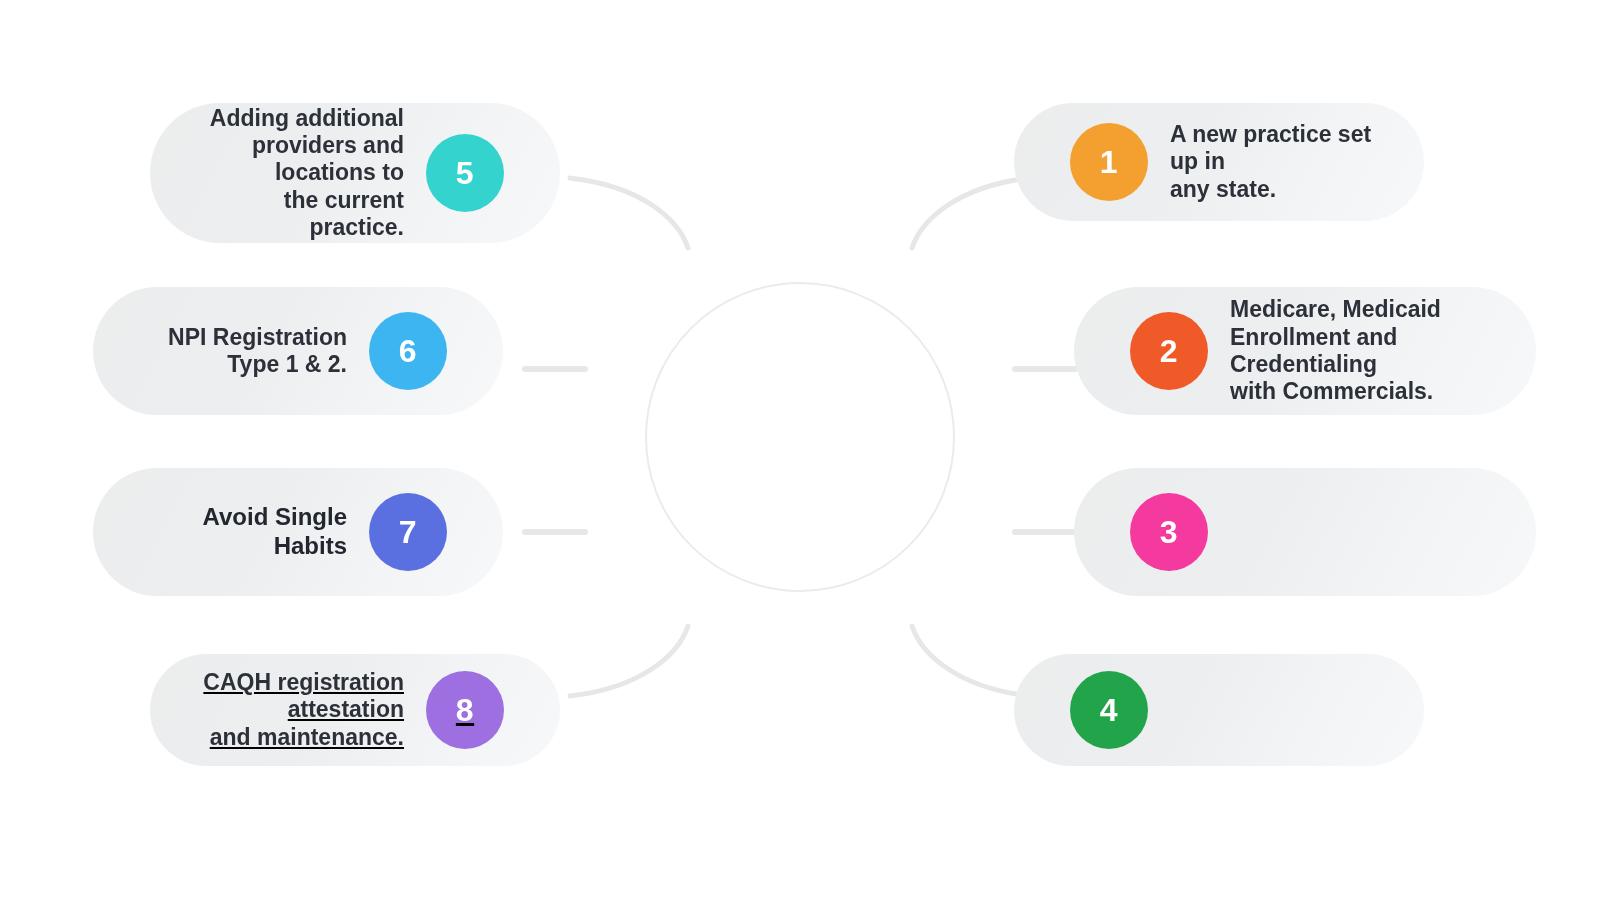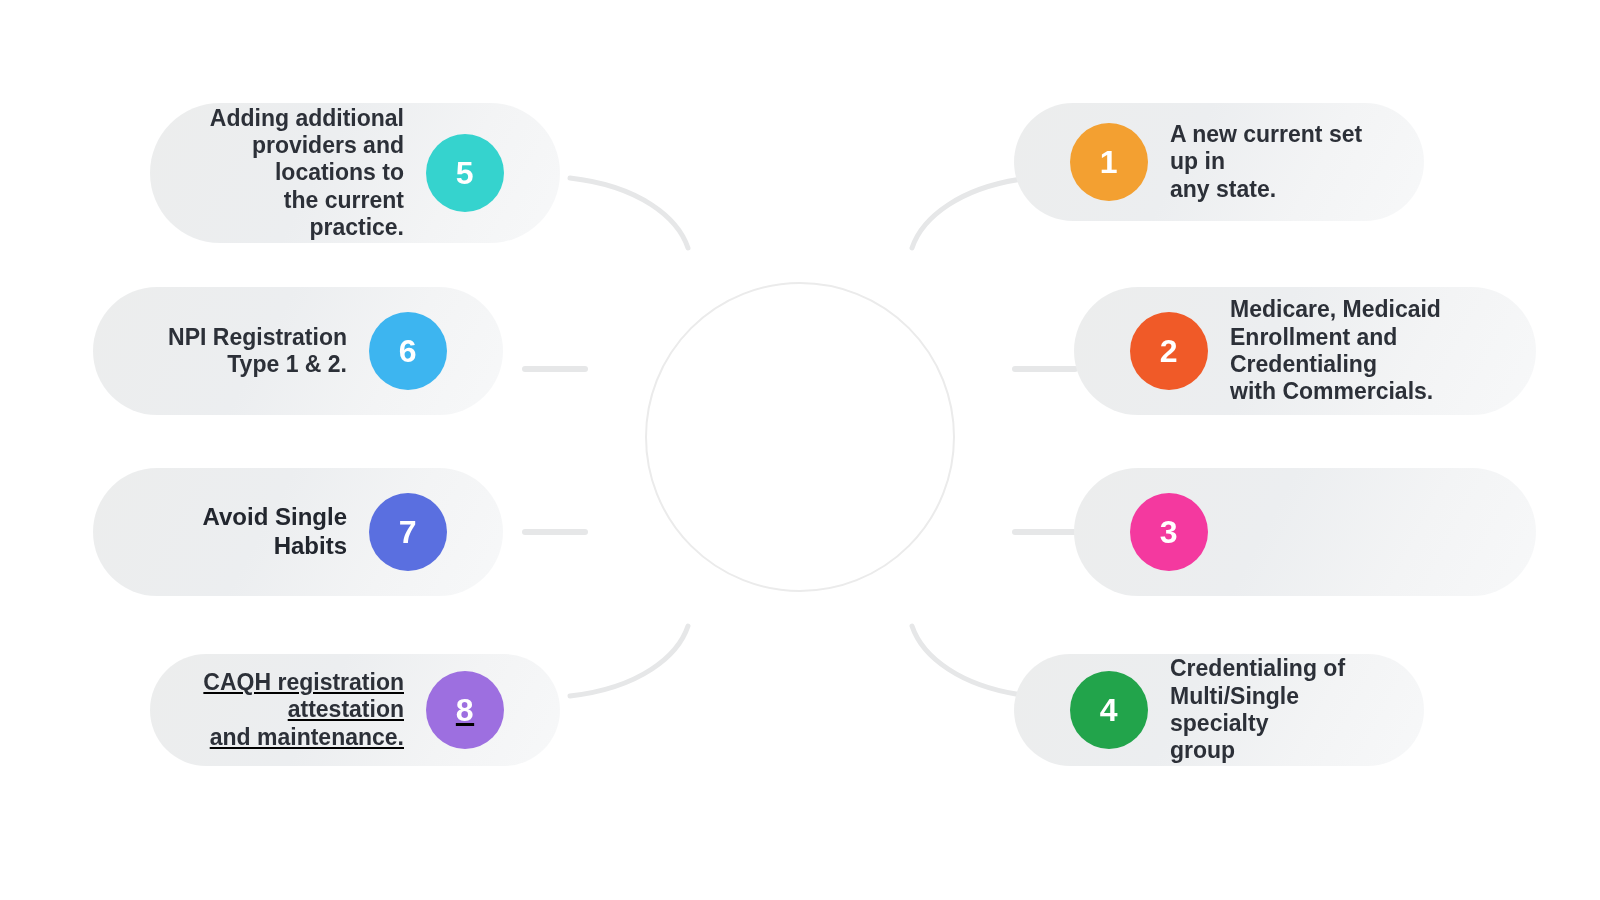--- a/index.html
+++ b/index.html
@@ -155,35 +155,32 @@
   </div>
 
   <div class="card left" style="left:150px; top:654px; width:410px; height:112px;text-decoration:underline;">
     <div class="card-text">CAQH registration attestation
 and maintenance.</div>
     <div class="badge" style="background:#9D6FE0;">8</div>
   </div>
 
   <div class="card right" style="left:1014px; top:103px; width:410px; height:118px;">
     <div class="badge" style="background:#F3A031;">1</div>
-    <div class="card-text">A new current set up in
+    <div class="card-text">A new practice set up in
 any state.</div>
   </div>
 
   <div class="card right" style="left:1074px; top:287px; width:462px; height:128px;">
     <div class="badge" style="background:#F05A28;">2</div>
     <div class="card-text">Medicare, Medicaid
 Enrollment and Credentialing
 with Commercials.</div>
   </div>
 
   <div class="card right" style="left:1074px; top:468px; width:462px; height:128px;">
     <div class="badge" style="background:#F4399F;">3</div>
   </div>
 
   <div class="card right" style="left:1014px; top:654px; width:410px; height:112px;">
     <div class="badge" style="background:#22A44B;">4</div>
-    <div class="card-text">Credentialing of
-Multi/Single specialty
-group</div>
   </div>
 
 </div>
 
 </body></html>

